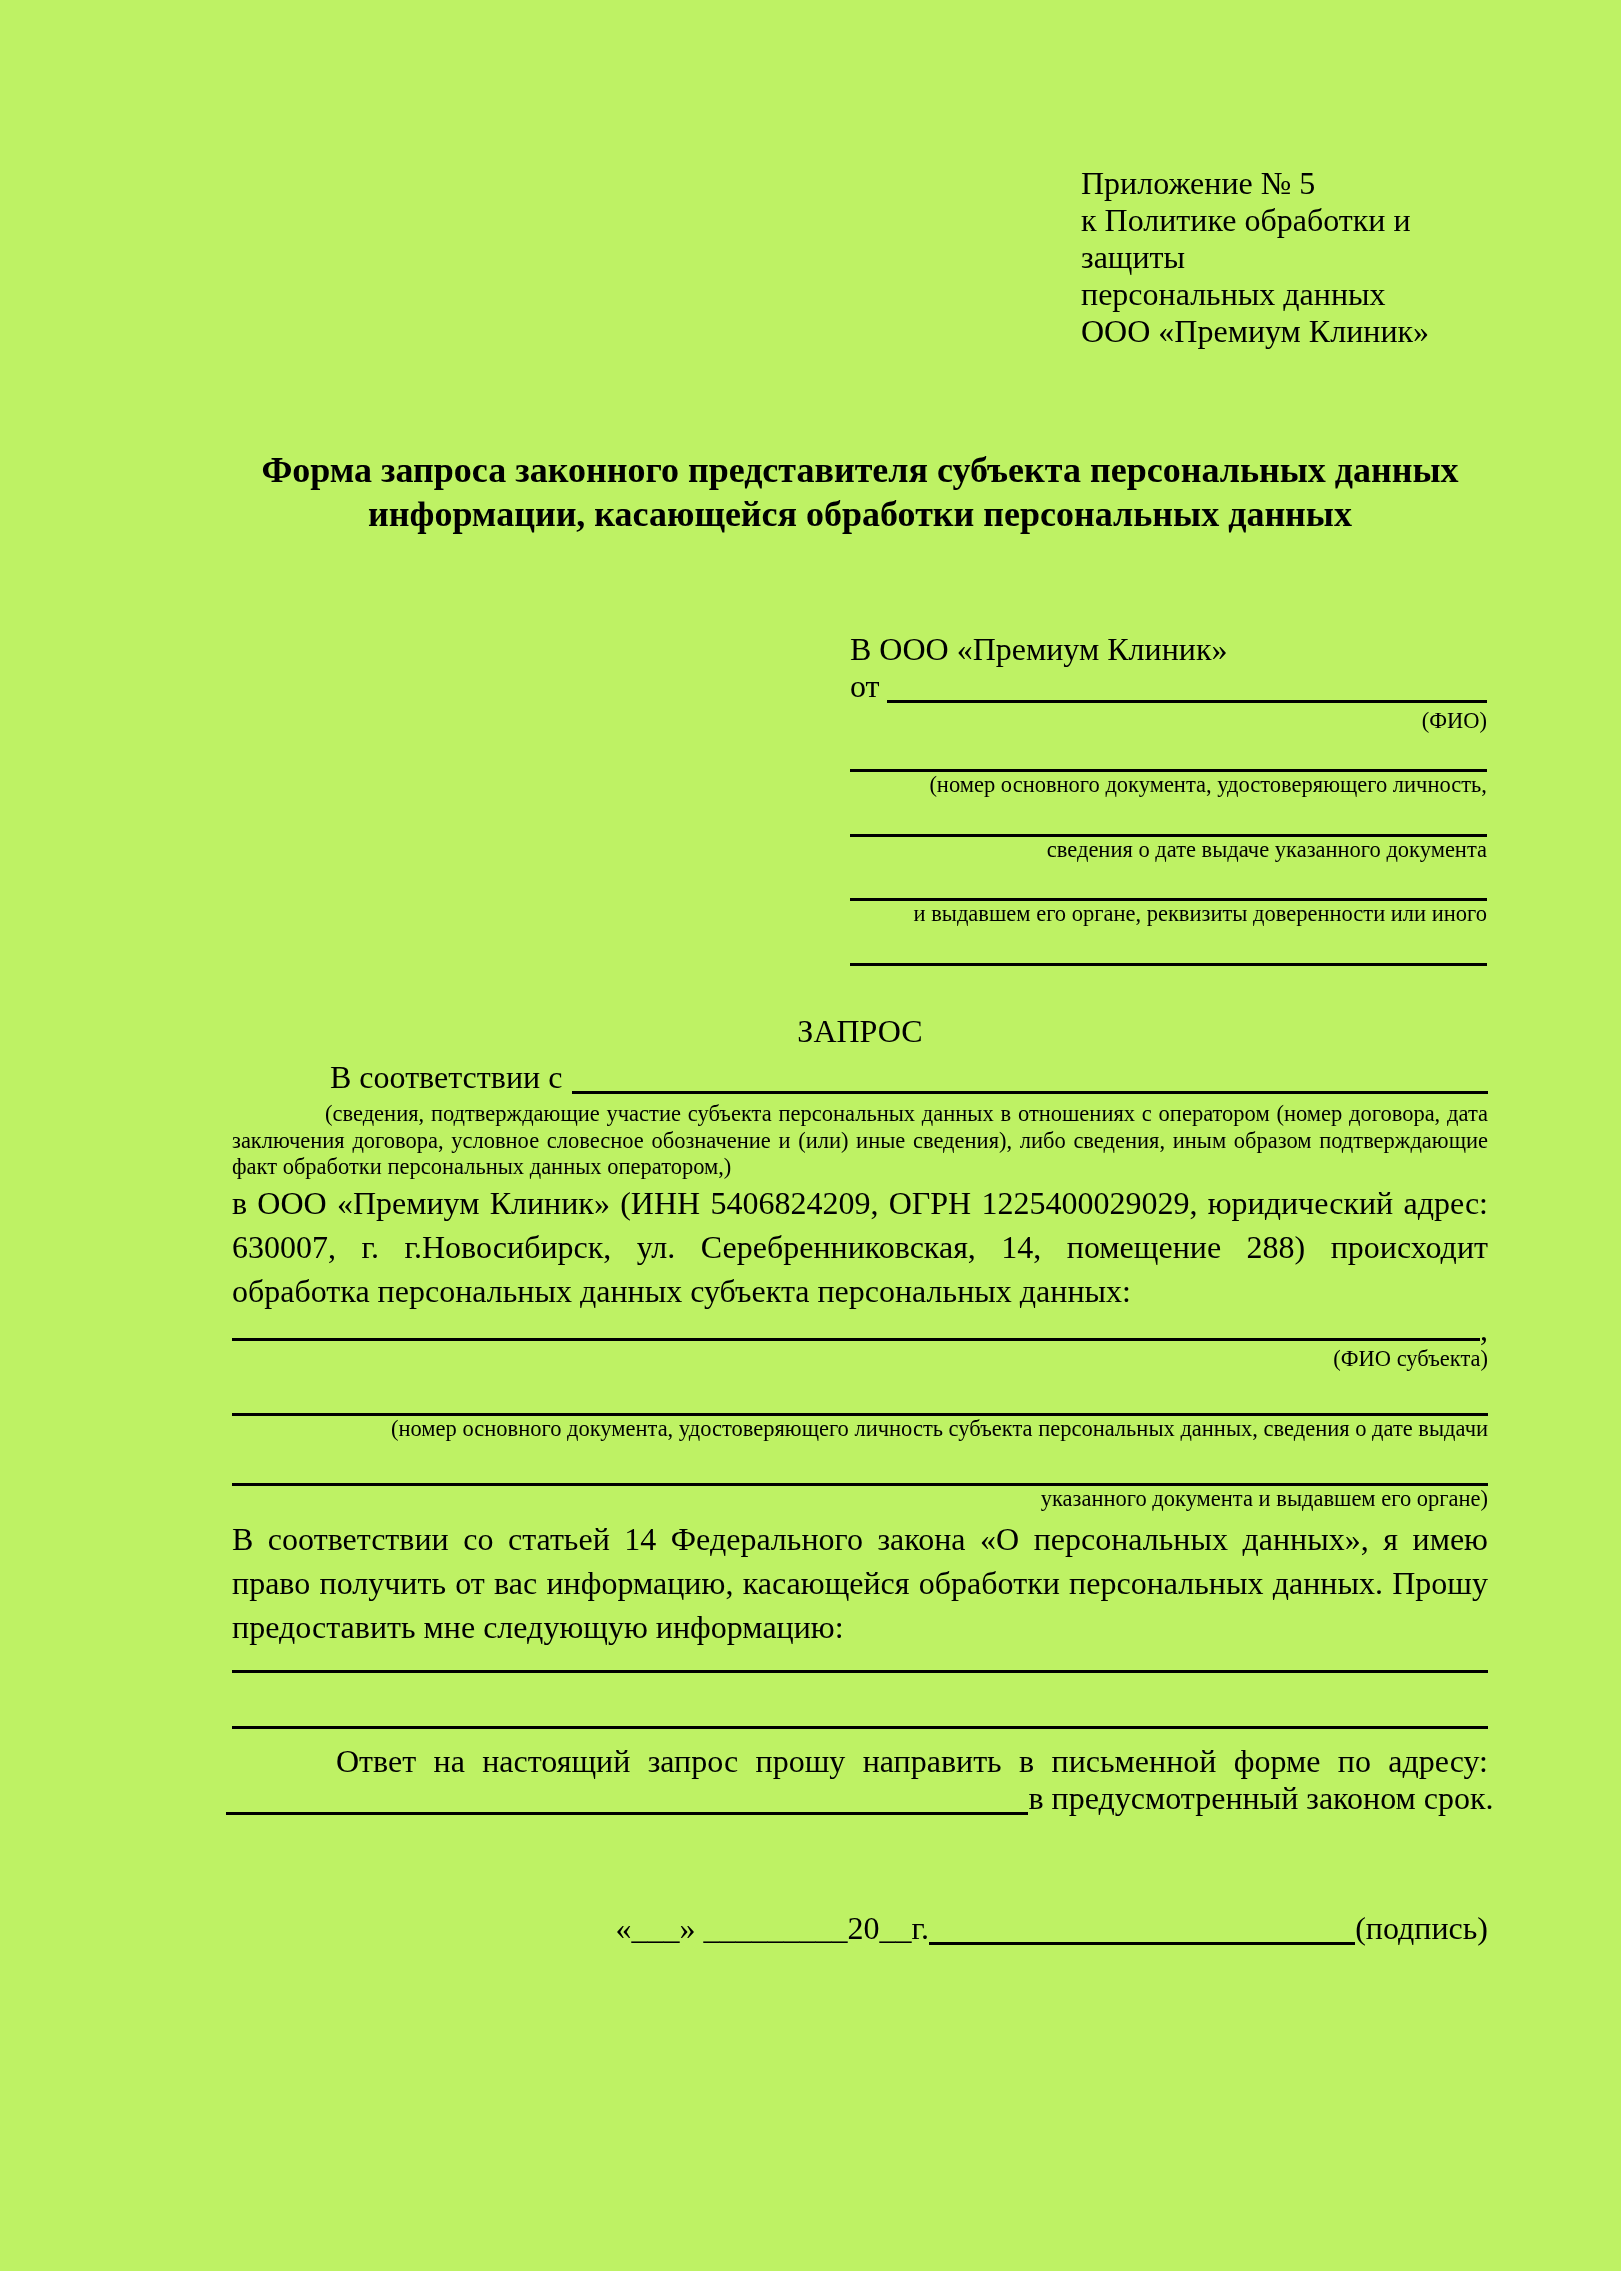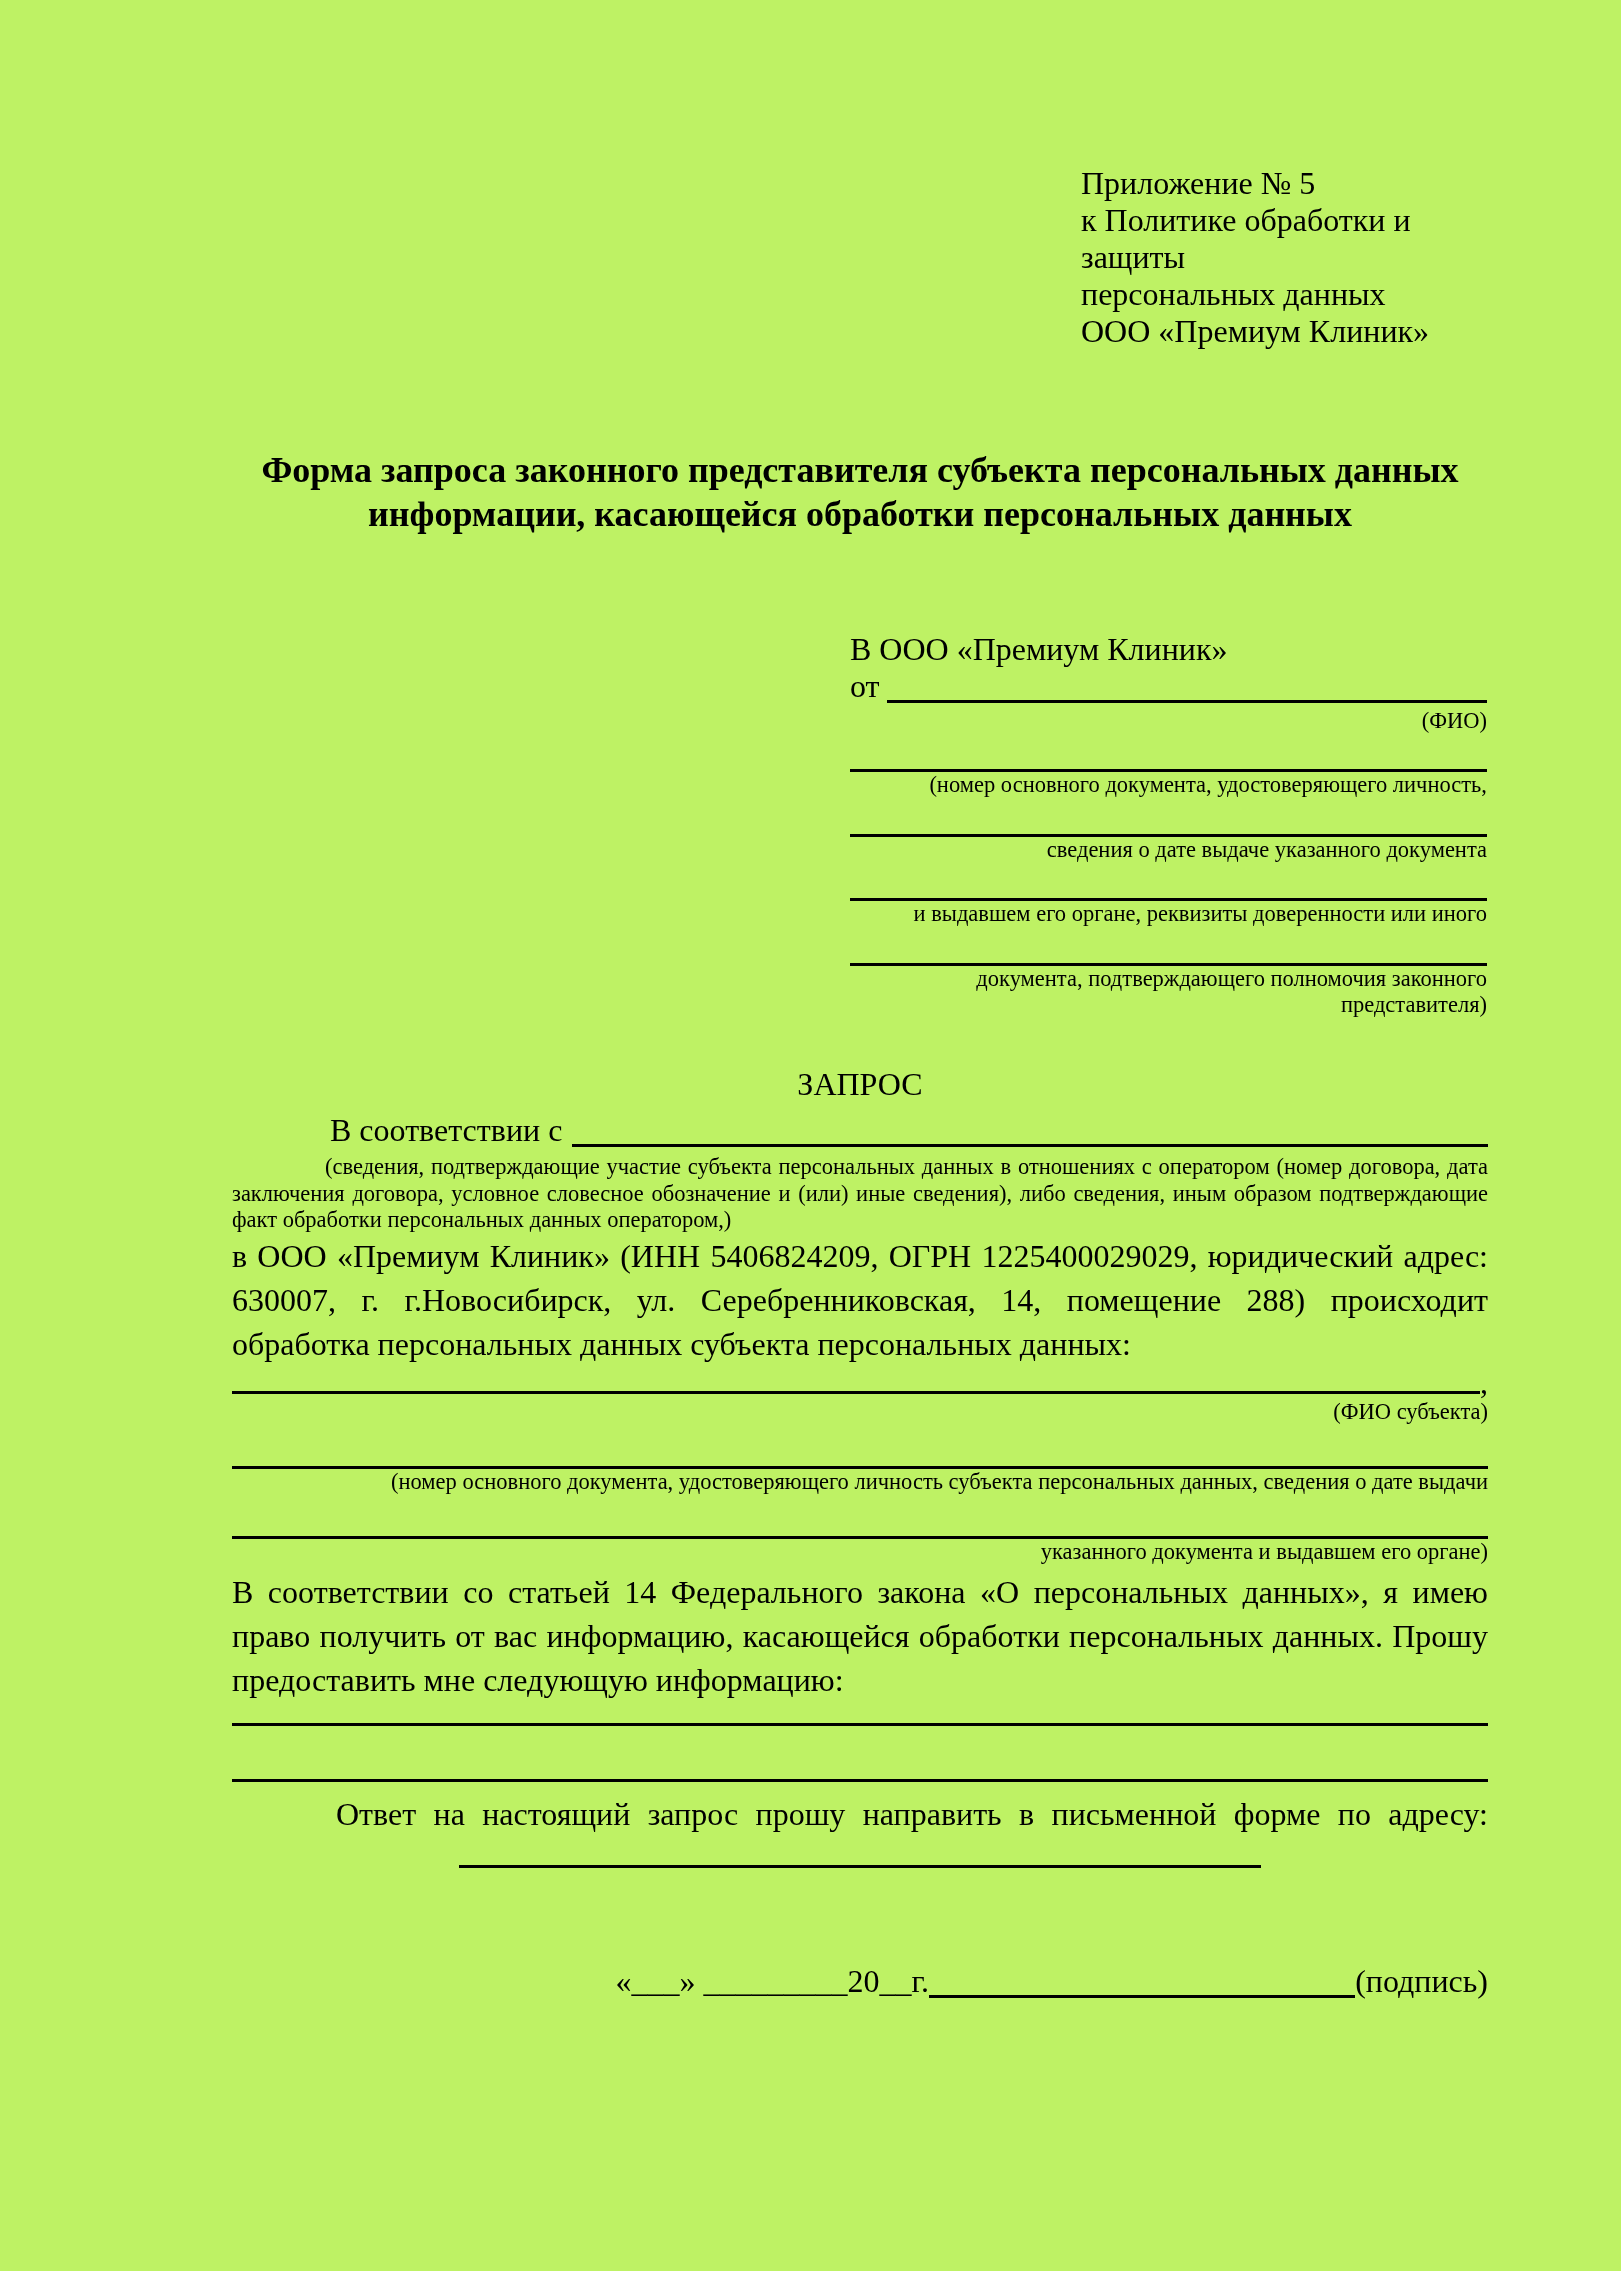--- a/index.html
+++ b/index.html
@@ -115,21 +115,20 @@
     <div class="pair">
       <div class="field-line"></div>
       <div class="cap">сведения о дате выдаче указанного документа</div>
     </div>
     <div class="pair">
       <div class="field-line"></div>
       <div class="cap">и выдавшем его органе, реквизиты доверенности или иного</div>
     </div>
     <div class="pair">
       <div class="field-line"></div>
-      <div class="cap">документа, подтверждающего полномочия законного представителя)</div>
     </div>
   </div>
 
   <div class="request-heading">ЗАПРОС</div>
 
   <div class="flexrow intro-row">
     <span class="indent"></span>
     <span class="text">В соответствии с</span>
     <span class="fill"></span>
   </div>
@@ -153,20 +152,21 @@
   </div>
 
   <p class="body-par law">В соответствии со статьей 14 Федерального закона «О персональных данных», я имею право получить от вас информацию, касающейся обработки персональных данных. Прошу предоставить мне следующую информацию:</p>
 
   <div class="blank1"></div>
   <div class="blank2"></div>
 
   <p class="answer-par">Ответ на настоящий запрос прошу направить в письменной форме по адресу:</p>
   <div class="flexrow answer-row">
     <span class="addr-fill"></span>
+    <span class="suffix">в предусмотренный законом срок.</span>
   </div>
 
   <div class="footer-row">
     <span class="date-field">«___» _________20__г.</span>
     <span class="sig">
       <span class="fill"></span>
       <span class="sig-cap">(подпись)</span>
     </span>
   </div>
 

